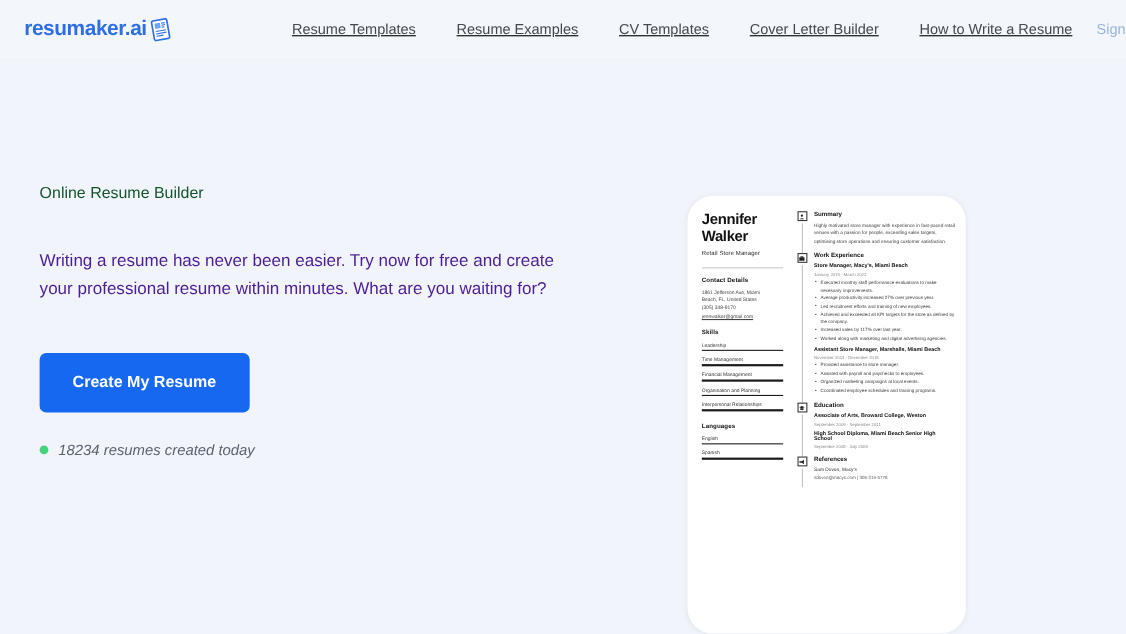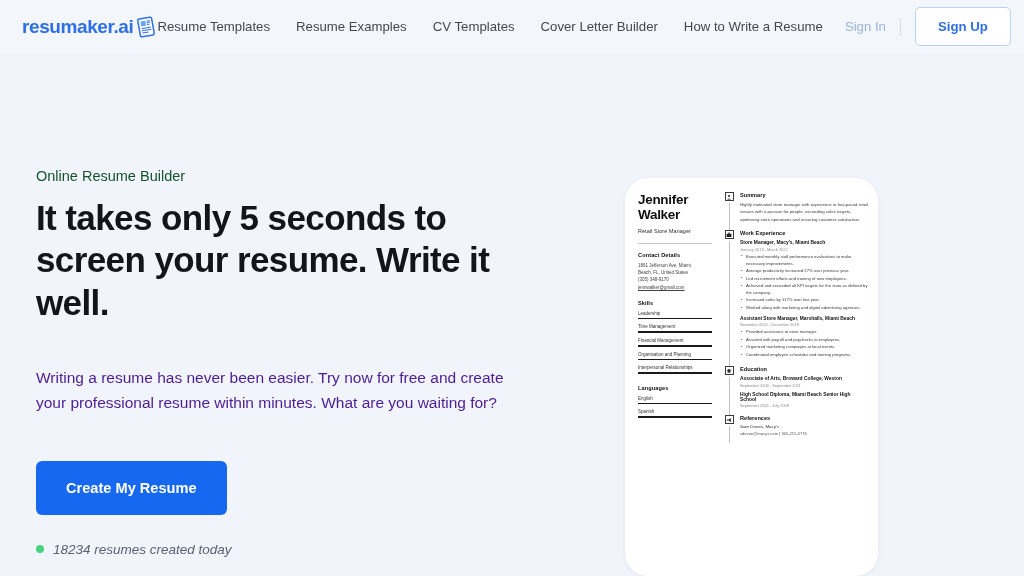--- a/index.html
+++ b/index.html
@@ -17,21 +17,21 @@
     background: #f3f6fb;
     display: flex; align-items: center;
   }
   .logo-wrap { display: flex; align-items: center; margin-left: 22px; }
   .logo-text {
     font-size: 19px; font-weight: bold; color: #2f6fe4;
     letter-spacing: -0.4px;
   }
   .logo-icon { margin-left: 2px; display: flex; align-items: center; }
 
-  .nav { display: flex; align-items: center; gap: 26px; }
+  .nav { display: flex; align-items: center; margin-left: 108px; gap: 37px; text-decoration: underline; }
   .nav-item {
     font-size: 13.2px; color: #44484f; white-space: nowrap;
     cursor: pointer;
   }
   .auth { display: flex; align-items: center; margin-left: 22px; gap: 0; }
   .signin {
     font-size: 13.2px; color: #9cb4d8; cursor: pointer; white-space: nowrap;
   }
   .vdiv { width: 1px; height: 18px; background: #d6dfee; margin: 0 14px; }
   .signup-btn {
@@ -151,21 +151,20 @@
 
     <div class="auth">
       <span class="signin">Sign In</span>
       <span class="vdiv"></span>
       <button class="signup-btn">Sign Up</button>
     </div>
   </div>
 
   <div class="hero">
     <div class="eyebrow">Online Resume Builder</div>
-    <h1 class="headline">It takes only 5 seconds to screen your resume. Write it well.</h1>
     <p class="subcopy">Writing a resume has never been easier. Try now for free and create your professional resume within minutes. What are you waiting for?</p>
     <button class="cta">Create My Resume</button>
     <div class="stat-row">
       <span class="dot"></span>
       <span class="stat-text">18234 resumes created today</span>
     </div>
   </div>
 
   <div class="resume">
 

